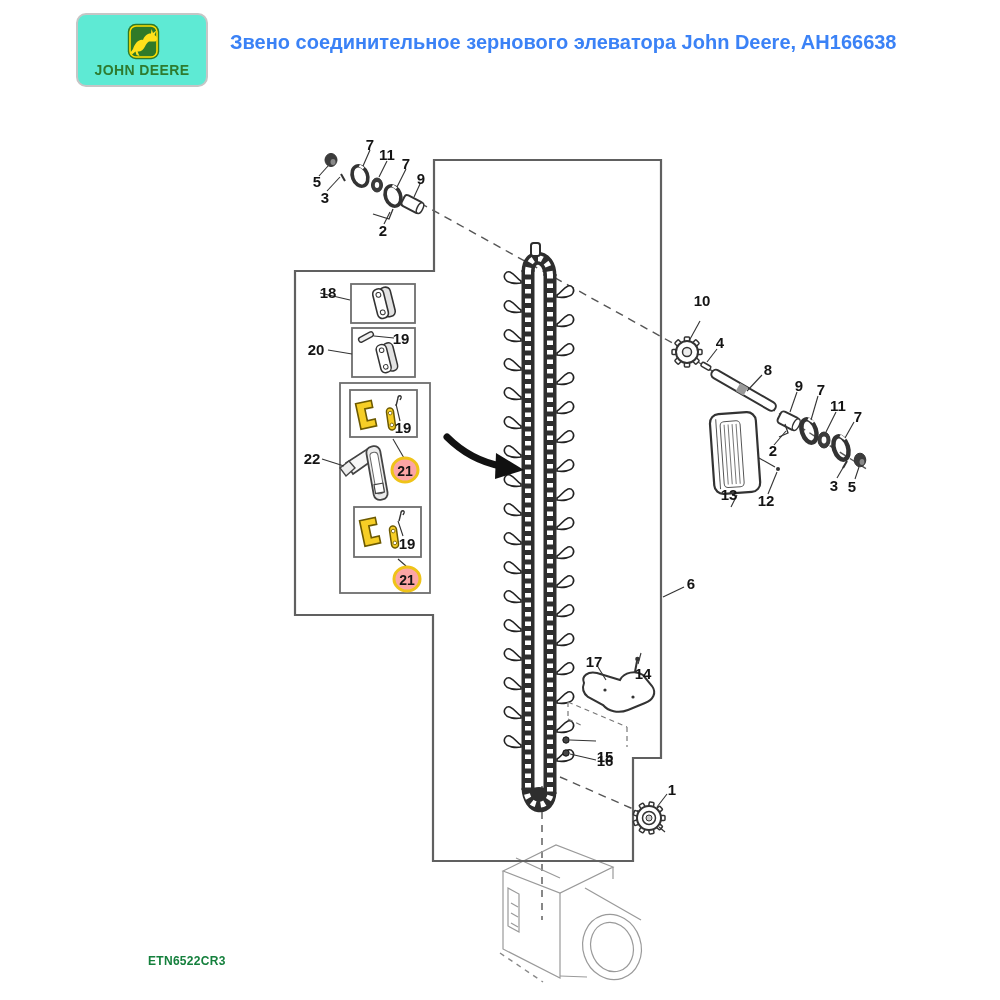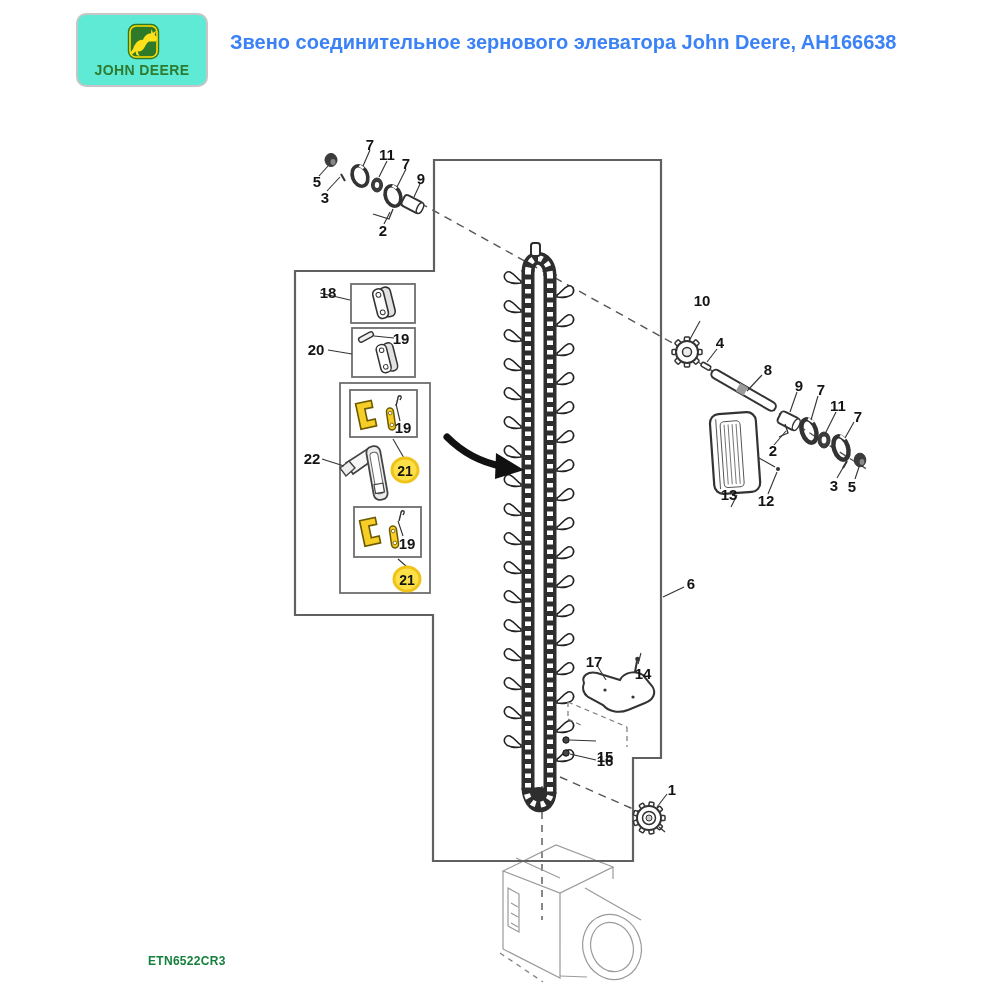--- a/index.html
+++ b/index.html
@@ -12,21 +12,21 @@
   .brand-text{position:absolute;left:0;bottom:7px;width:100%;text-align:center;
               color:#2E7B2F;font-weight:bold;font-size:14px;letter-spacing:0.4px;}
   .page-title{position:absolute;left:230px;top:31px;width:720px;color:#3b82f6;
               font-weight:bold;font-size:20px;line-height:1.15;}
   
   .diagram-svg{position:absolute;left:0;top:0;}
   .callout-layer{position:absolute;left:0;top:0;width:1000px;height:1000px;pointer-events:none;}
   .co{position:absolute;transform:translate(-50%,-50%);font-weight:bold;font-size:15px;
       color:#141414;white-space:nowrap;}
   .co.circled{border:3px solid #EFC319;border-radius:50%;min-width:21px;height:21px;
-              display:flex;align-items:center;justify-content:center;background:#fde047;
+              display:flex;align-items:center;justify-content:center;background:#fca5a5;
               font-size:14px;padding:0 1px;box-sizing:content-box;}
   .drawing-code{position:absolute;left:148px;top:954px;font-weight:bold;font-size:12px;
                 color:#15803d;letter-spacing:0.3px;}
 </style>
 </head>
 <body>
 
 <div class="page">
 
   <div class="logo-box">

